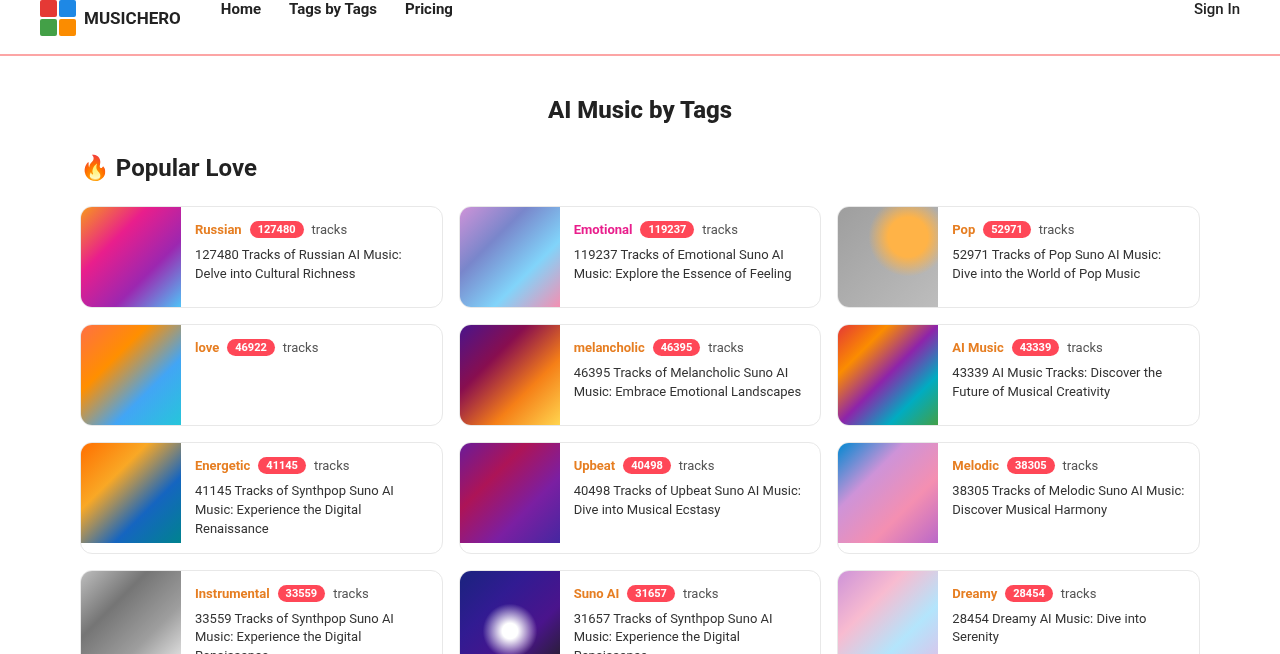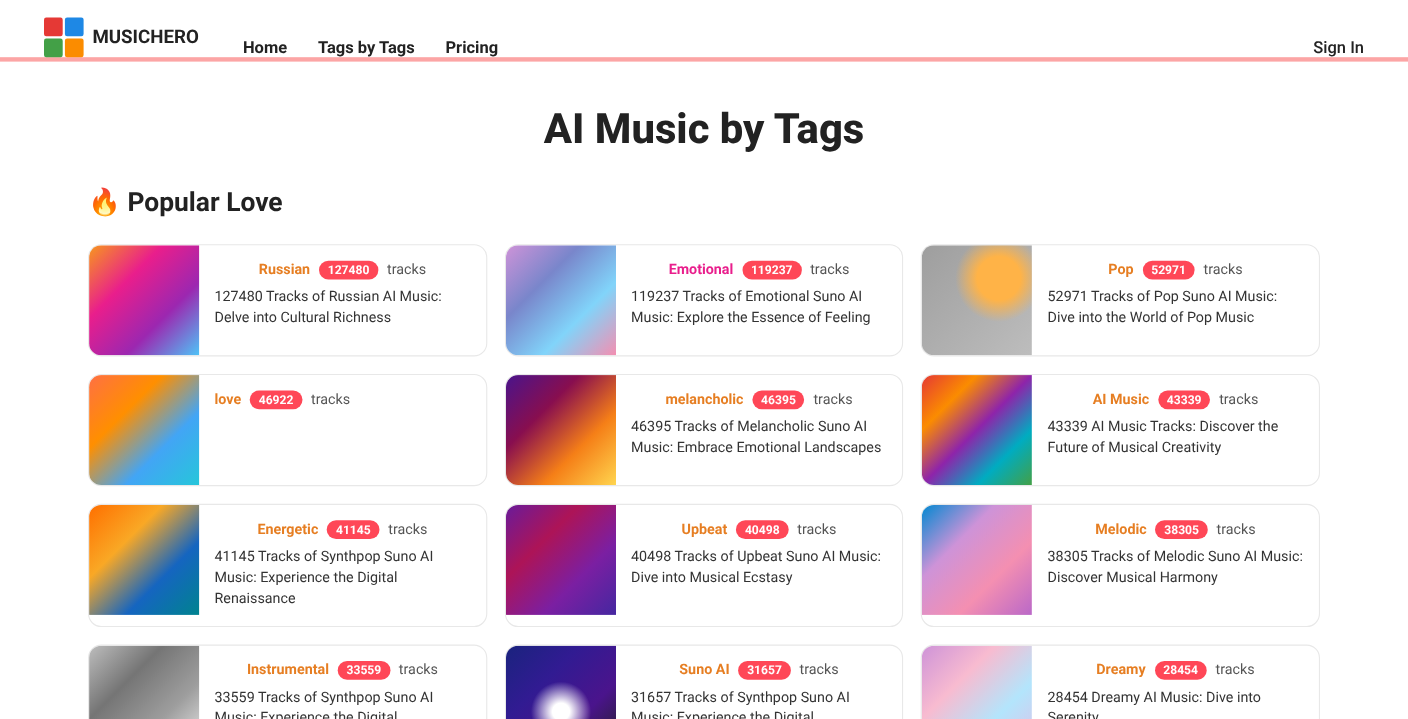--- a/index.html
+++ b/index.html
@@ -1,36 +1,36 @@
 <!DOCTYPE html>
 <html><head>
   <meta charset="utf-8">
   <style>
     * { margin: 0; padding: 0; box-sizing: border-box; }
     body { font-family: -apple-system, BlinkMacSystemFont, 'Segoe UI', Roboto, sans-serif; background: #fff; color: #222; }
 
     
     nav {
-      display: flex; align-items: flex-end; padding: 0 40px; height: 56px;
-      border-bottom: 4px solid #fca5a5;
+      display: flex; align-items: flex-start; padding: 0 40px; height: 56px;
+      border-bottom: 2px solid #fca5a5;
     }
     .nav-logo { display: flex; align-items: center; gap: 8px; font-weight: 700; font-size: 17px; margin-right: 40px; }
     .logo-icon {
       width: 36px; height: 36px;
       display: grid; grid-template-columns: 1fr 1fr; gap: 2px;
     }
     .logo-block { border-radius: 2px; }
     .nav-links { display: flex; gap: 28px; flex: 1; }
     .nav-link { font-size: 15px; color: #222; text-decoration: none; cursor: pointer; font-weight: bold; }
     .nav-signin { margin-left: auto; font-size: 15px; color: #222; cursor: pointer; font-weight: 500; }
 
     
     .page { max-width: 1160px; margin: 0 auto; padding: 0 20px 60px; }
 
-    h1 { text-align: center; font-size: 38px; font-weight: 800; margin: 40px 0 30px; }
+    h1 { text-align: center; font-size: 24px; font-weight: 800; margin: 40px 0 30px; }
 
     .section-title { font-size: 24px; font-weight: 700; margin-bottom: 24px; display: flex; align-items: center; gap: 8px; }
 
     
     .grid { display: grid; grid-template-columns: 1fr 1fr 1fr; gap: 16px; }
 
     .card {
       display: flex; align-items: stretch; border: 1px solid #e8e8e8; border-radius: 12px;
       overflow: hidden; background: #fff; cursor: pointer; transition: box-shadow 0.15s;
     }
@@ -48,21 +48,21 @@
     .img-melancholic { background: linear-gradient(135deg, #4a148c, #880e4f, #f57f17, #ffd54f); }
     .img-aimusic { background: linear-gradient(135deg, #e53935, #fb8c00, #8e24aa, #00acc1, #43a047); }
     .img-energetic { background: linear-gradient(135deg, #ff6f00, #f9a825, #1565c0, #00838f); }
     .img-upbeat { background: linear-gradient(135deg, #6a1b9a, #ad1457, #7b1fa2, #4527a0); }
     .img-melodic { background: linear-gradient(135deg, #0288d1, #ce93d8, #f48fb1, #ba68c8); }
     .img-instrumental { background: linear-gradient(135deg, #bdbdbd, #757575, #9e9e9e, #eeeeee); }
     .img-sunoai { background: radial-gradient(circle at 50% 60%, #fff 10%, transparent 35%), linear-gradient(135deg, #1a237e, #311b92, #4a148c, #212121); }
     .img-dreamy { background: linear-gradient(135deg, #ce93d8, #f8bbd0, #b3e5fc, #e1bee7); }
 
     .card-body { padding: 14px 14px; display: flex; flex-direction: column; justify-content: flex-start; }
-    .card-meta { display: flex; align-items: center; gap: 8px; margin-bottom: 8px; flex-wrap: wrap; justify-content: center; }
+    .card-meta { display: flex; align-items: center; gap: 8px; margin-bottom: 8px; flex-wrap: wrap; }
     .card-tag { font-size: 13px; font-weight: 700; color: #e67e22; }
     .badge {
       background: #ff4757; color: #fff; font-size: 11px; font-weight: 700;
       padding: 2px 8px; border-radius: 999px;
     }
     .card-tracks { font-size: 13px; color: #555; }
     .card-desc { font-size: 13px; color: #333; line-height: 1.45; }
 
     
     .tag-orange { color: #e67e22; }

